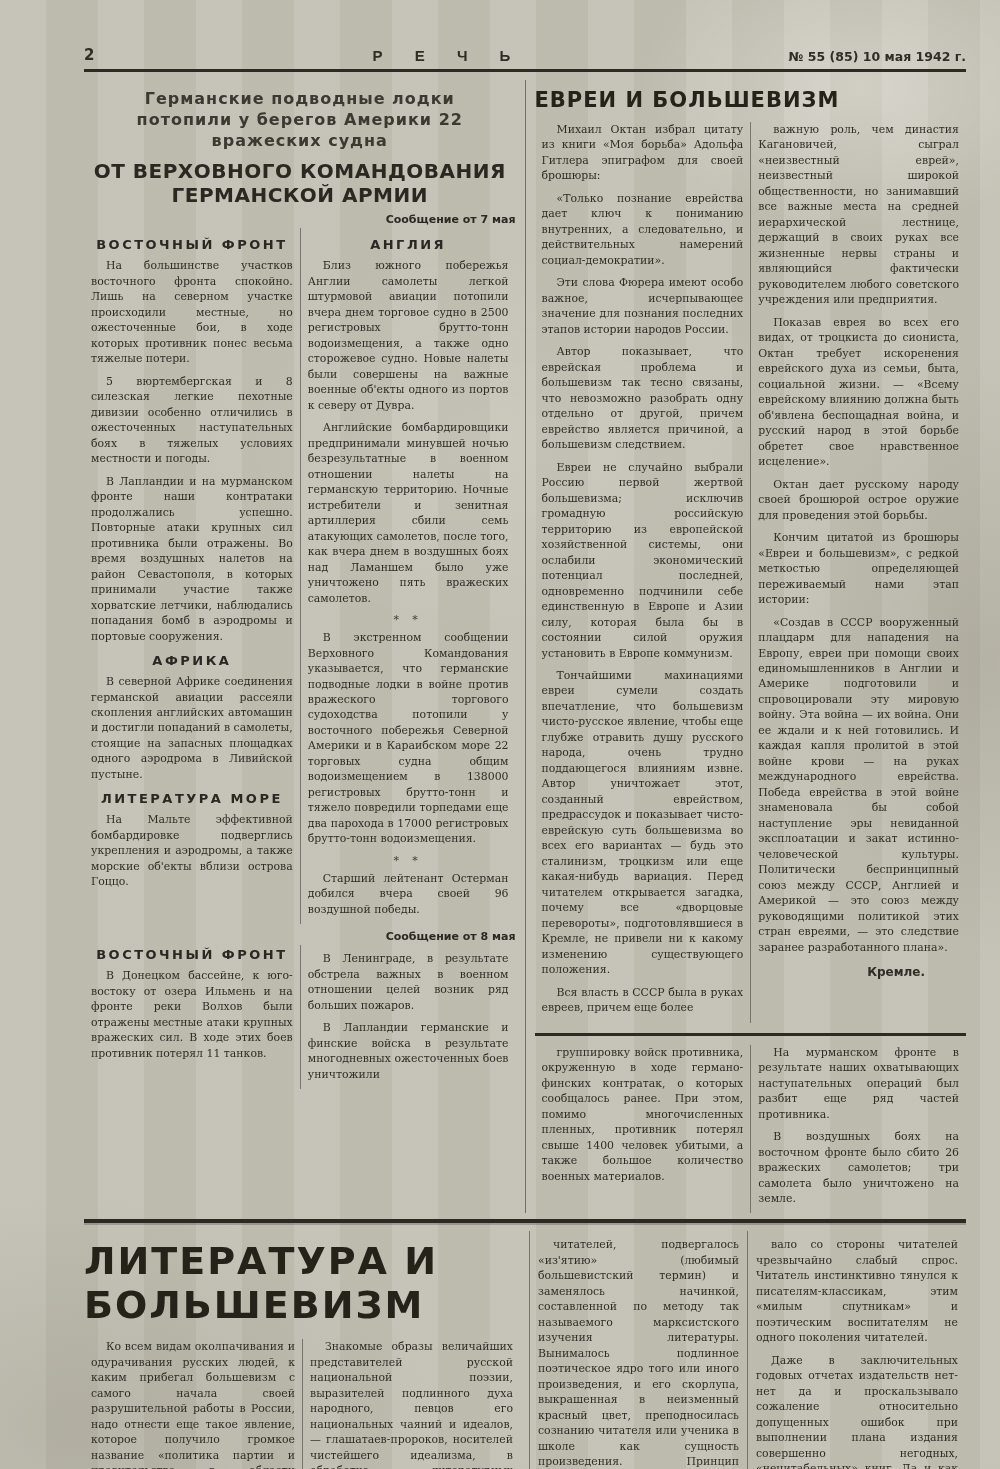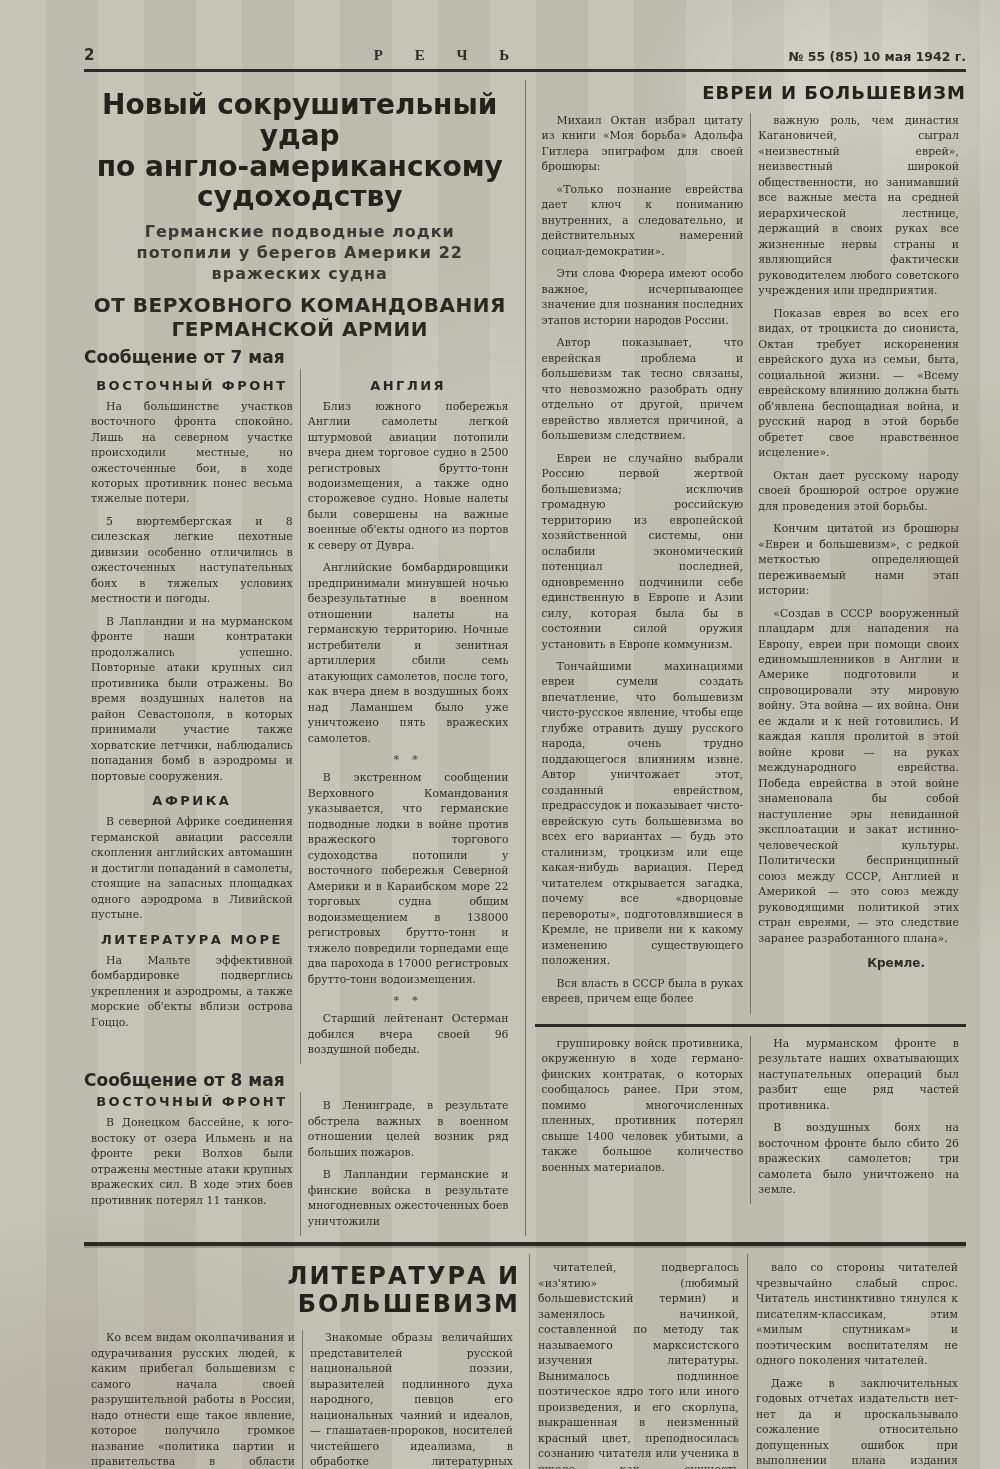--- a/index.html
+++ b/index.html
@@ -16,21 +16,21 @@
       radial-gradient(ellipse 500px 320px at 8% 97%, rgba(112,107,92,.16), transparent 70%),
       radial-gradient(ellipse 420px 260px at 50% 30%, rgba(255,255,250,.10), transparent 75%),
       repeating-linear-gradient(90deg, rgba(255,255,255,.045) 0 46px, rgba(92,89,78,.055) 46px 98px);
     font-family:"DejaVu Serif", serif;
   }
   .inner{position:absolute;left:84px;top:46px;width:882px;}
   
   .masthead{display:flex;align-items:flex-end;justify-content:space-between;
     border-bottom:3px solid #2c2a24;padding-bottom:5px;}
   .masthead .pageno{font-family:"DejaVu Sans",sans-serif;font-weight:bold;font-size:15px;}
-  .masthead .title{font-family:Liberation Serif, serif;font-weight:bold;font-size:15px;
+  .masthead .title{font-family:Liberation Sans, sans-serif;font-weight:bold;font-size:15px;
     letter-spacing:14px;transform:translateX(7px);}
   .masthead .issue{font-family:"DejaVu Sans",sans-serif;font-weight:bold;font-size:12.5px;}
   
   p.body{margin:0 0 7px;text-indent:15px;text-align:justify;font-size:10.9px;line-height:1.42;}
   h3.sec{font-family:"DejaVu Sans",sans-serif;font-weight:bold;font-size:13px;letter-spacing:2.5px;
     text-align:center;margin:9px 0 6px;color:#2a2822;}
   .sep{text-align:center;font-size:11px;letter-spacing:5px;margin:1px 0 4px;color:#3a382f;}
   
   .top{display:flex;margin-top:8px;}
   .left-part{width:436px;border-right:1px solid rgba(44,42,36,.55);padding-right:9px;}
@@ -38,56 +38,52 @@
   .cols2{display:flex;margin-top:2px;}
   .cols2 .col{width:50%;padding:0 7px;box-sizing:border-box;}
   .cols2 .col + .col{border-left:1px solid rgba(44,42,36,.5);}
   
   .headline{font-family:"DejaVu Sans",sans-serif;font-weight:bold;font-size:28px;line-height:1.1;
     text-align:center;color:#242219;margin-top:10px;}
   .subhead{font-family:"DejaVu Sans",sans-serif;font-weight:bold;font-size:16px;line-height:1.3;
     letter-spacing:1px;text-align:center;margin:9px 18px 3px;color:#3b3931;}
   .command{font-family:"DejaVu Sans",sans-serif;font-weight:bold;font-size:20px;letter-spacing:.5px;
     text-align:center;margin:8px 0 1px;color:#2a2821;}
-  .report-date{font-family:"DejaVu Sans",sans-serif;font-weight:bold;font-size:17px;
-    text-align:left;margin:6px 0 2px;color:#2a2821;}
+  .report-date{font-family:"DejaVu Sans",sans-serif;font-weight:bold;font-size:11px;
+    text-align:right;margin:6px 0 2px;color:#2a2821;}
   
-  .jews-headline{font-family:"DejaVu Sans",sans-serif;font-weight:bold;font-size:18px;letter-spacing:1px;
-    text-align:right;margin:2px 0 10px;color:#242219;}
+  .jews-headline{font-family:"DejaVu Sans",sans-serif;font-weight:bold;font-size:21px;letter-spacing:1px;
+    text-align:left;margin:8px 0 10px;color:#242219;}
   .signature{text-align:right;font-family:"DejaVu Sans",sans-serif;font-weight:bold;font-size:12px;
     padding-right:34px;margin-top:10px;}
   .rule3{height:3px;background:#2c2a24;margin:10px 0 9px;}
   
   .heavy-rule{height:4px;background:#2b2923;margin:6px 0 8px;box-shadow:0 2px 0 rgba(43,41,35,.25);}
   .bottom{display:flex;}
   .lit-left{width:436px;border-right:1px solid rgba(44,42,36,.5);padding-right:9px;}
-  .lit-headline{font-family:"DejaVu Sans",sans-serif;font-weight:bold;font-size:24px;letter-spacing:2px;
-    text-align:right;margin:8px 0 12px;color:#242219;}
+  .lit-headline{font-family:"DejaVu Sans",sans-serif;font-weight:bold;font-size:38px;letter-spacing:2px;
+    text-align:left;margin:8px 0 12px;color:#242219;}
   .bcol{width:218px;padding:6px 8px 0;box-sizing:border-box;}
   .bcol.b3{border-right:1px solid rgba(44,42,36,.5);}
 </style>
 </head>
 <body>
 
 <div class="page">
   <div class="inner">
 
     <div class="masthead">
       <span class="pageno">2</span>
       <span class="title">Р Е Ч Ь</span>
       <span class="issue">№ 55 (85) 10 мая 1942 г.</span>
     </div>
 
     <div class="top">
 
       <div class="left-part">
-        <div class="headline">
-          <div>Новый сокрушительный удар</div>
-          <div>по англо-американскому судоходству</div>
-        </div>
         <div class="subhead">Германские подводные лодки потопили у берегов Америки 22 вражеских судна</div>
         <div class="command">ОТ ВЕРХОВНОГО КОМАНДОВАНИЯ ГЕРМАНСКОЙ АРМИИ</div>
         <div class="report-date">Сообщение от 7 мая</div>
 
         <div class="cols2">
           <div class="col">
             <h3 class="sec">ВОСТОЧНЫЙ ФРОНТ</h3>
             <p class="body">На большинстве участков восточного фронта спокойно. Лишь на северном участке происходили местные, но ожесточенные бои, в ходе которых противник понес весьма тяжелые потери.</p>
             <p class="body">5 вюртембергская и 8 силезская легкие пехотные дивизии особенно отличились в ожесточенных наступательных боях в тяжелых условиях местности и погоды.</p>
             <p class="body">В Лапландии и на мурманском фронте наши контратаки продолжались успешно. Повторные атаки крупных сил противника были отражены. Во время воздушных налетов на район Севастополя, в которых принимали участие также хорватские летчики, наблюдались попадания бомб в аэродромы и портовые сооружения.</p>

